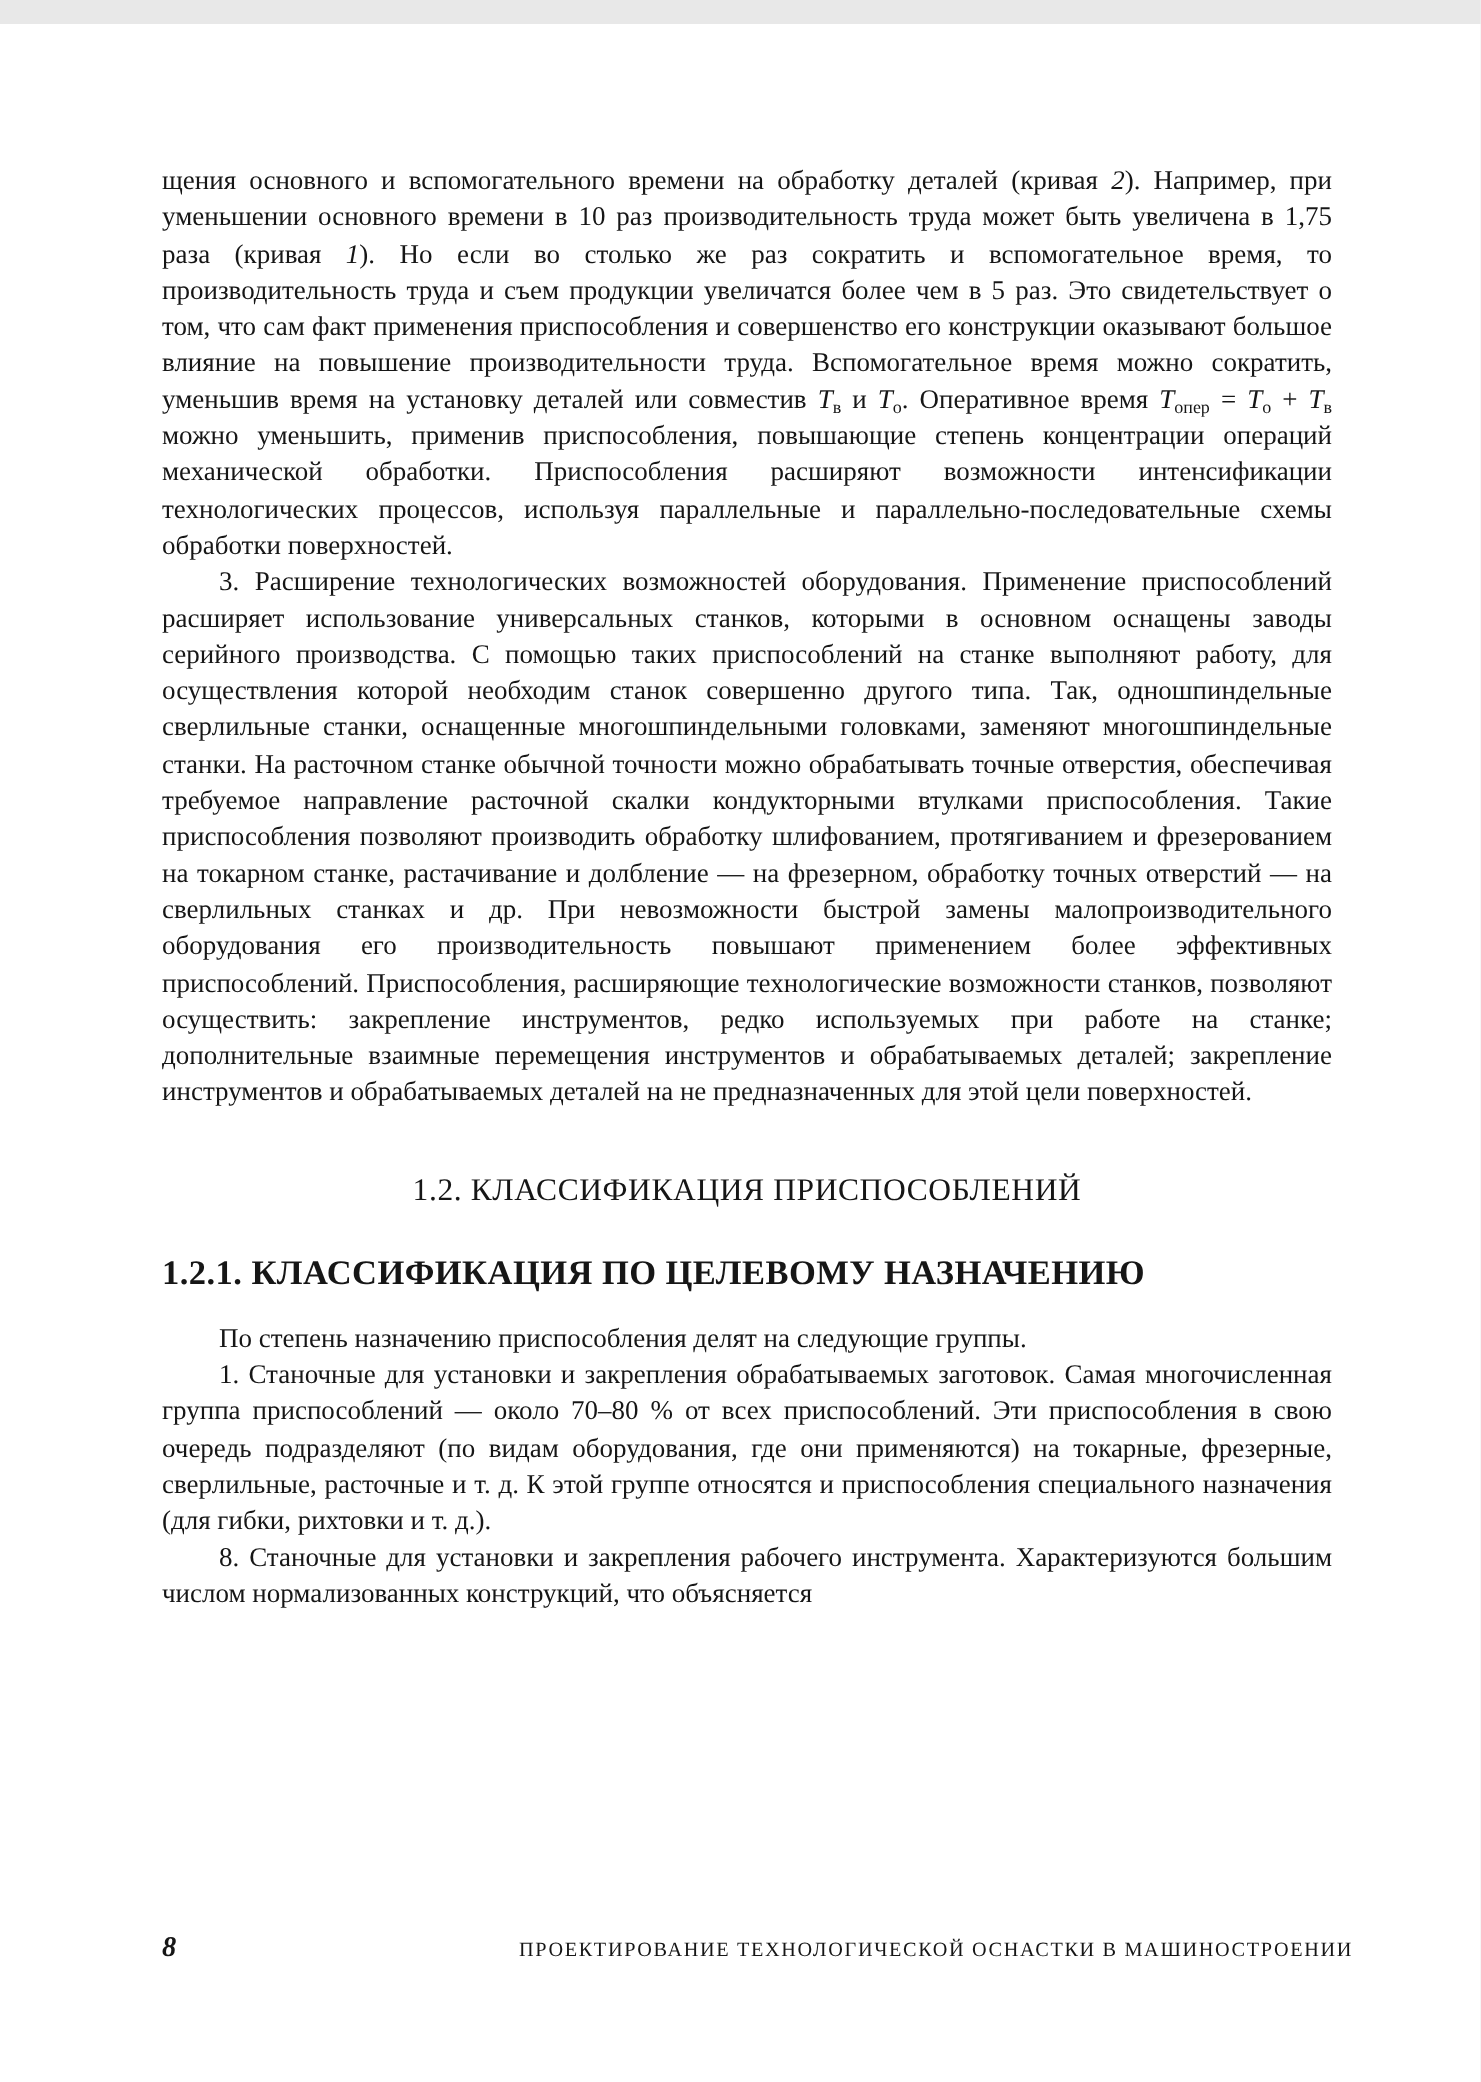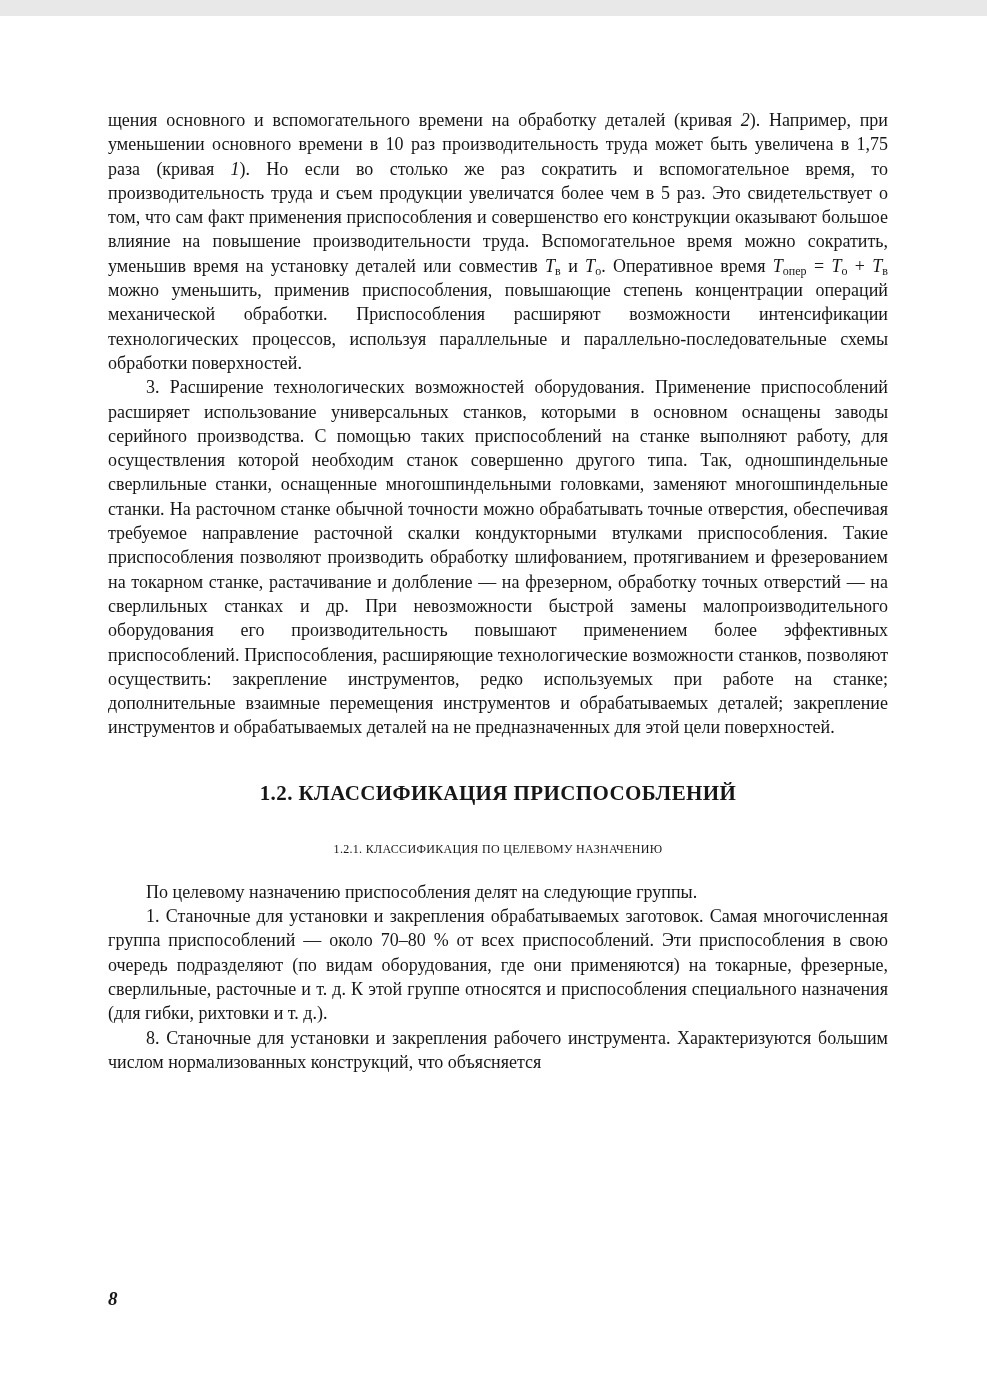--- a/index.html
+++ b/index.html
@@ -39,30 +39,29 @@
   .content sub {
     font-size: 12px;
     line-height: 0;
     vertical-align: -3px;
     font-style: normal;
   }
   .section-heading {
     margin: 40px 0 24px 0;
     font-size: 21px;
     line-height: 26px;
-    font-weight: bold;
+    font-weight: normal;
     text-align: center;
     letter-spacing: 0.4px;
   }
   .subsection-heading {
     margin: 32px 0 20px 0;
-    font-size: 12px;
+    font-size: 23px;
     line-height: 22px;
-    font-weight: normal;
-    text-align: center;
+    font-weight: bold;
     letter-spacing: 0.3px;
   }
   .footer {
     position: absolute;
     left: 108px;
     right: 99px;
     top: 1272px;
     display: flex;
     justify-content: space-between;
     align-items: baseline;
@@ -79,21 +78,22 @@
 </style>
 </head>
 <body>
 
 <div class="page">
   <div class="content">
       <p class="noindent">щения основного и вспомогательного времени на обработку деталей (кривая <i>2</i>). Например, при уменьшении основного времени в 10 раз производительность труда может быть увеличена в 1,75 раза (кривая <i>1</i>). Но если во столько же раз сократить и вспомогательное время, то производительность труда и съем продукции увеличатся более чем в 5 раз. Это свидетельствует о том, что сам факт применения приспособления и совершенство его конструкции оказывают большое влияние на повышение производительности труда. Вспомогательное время можно сократить, уменьшив время на установку деталей или совместив <i>Т</i><sub>в</sub> и <i>Т</i><sub>о</sub>. Оперативное время <i>Т</i><sub>опер</sub> = <i>Т</i><sub>о</sub> + <i>Т</i><sub>в</sub> можно уменьшить, применив приспособления, повышающие степень концентрации операций механической обработки. Приспособления расширяют возможности интенсификации технологических процессов, используя параллельные и параллельно-последовательные схемы обработки поверхностей.</p>
       <p><b>3. Расширение технологических возможностей оборудования.</b> Применение приспособлений расширяет использование универсальных станков, которыми в основном оснащены заводы серийного производства. С помощью таких приспособлений на станке выполняют работу, для осуществления которой необходим станок совершенно другого типа. Так, одношпиндельные сверлильные станки, оснащенные многошпиндельными головками, заменяют многошпиндельные станки. На расточном станке обычной точности можно обрабатывать точные отверстия, обеспечивая требуемое направление расточной скалки кондукторными втулками приспособления. Такие приспособления позволяют производить обработку шлифованием, протягиванием и фрезерованием на токарном станке, растачивание и долбление — на фрезерном, обработку точных отверстий — на сверлильных станках и др. При невозможности быстрой замены малопроизводительного оборудования его производительность повышают применением более эффективных приспособлений. Приспособления, расширяющие технологические возможности станков, позволяют осуществить: закрепление инструментов, редко используемых при работе на станке; дополнительные взаимные перемещения инструментов и обрабатываемых деталей; закрепление инструментов и обрабатываемых деталей на не предназначенных для этой цели поверхностей.</p>
       <h2 class="section-heading">1.2. КЛАССИФИКАЦИЯ ПРИСПОСОБЛЕНИЙ</h2>
       <h3 class="subsection-heading">1.2.1. КЛАССИФИКАЦИЯ ПО ЦЕЛЕВОМУ НАЗНАЧЕНИЮ</h3>
-      <p>По целевому назначению приспособления делят на следующие группы.</p>
+      <p>По степень назначению приспособления делят на следующие группы.</p>
       <p><b>1. Станочные для установки и закрепления обрабатываемых заготовок.</b> Самая многочисленная группа приспособлений — около 70–80 % от всех приспособлений. Эти приспособления в свою очередь подразделяют (по видам оборудования, где они применяются) на токарные, фрезерные, сверлильные, расточные и т. д. К этой группе относятся и приспособления специального назначения (для гибки, рихтовки и т. д.).</p>
       <p><b>8. Станочные для установки и закрепления рабочего инструмента.</b> Характеризуются большим числом нормализованных конструкций, что объясняется</p>
     </div>
 
   <div class="footer">
     <span class="page-number">8</span>
+    <span class="running-title">ПРОЕКТИРОВАНИЕ ТЕХНОЛОГИЧЕСКОЙ ОСНАСТКИ В МАШИНОСТРОЕНИИ</span>
   </div>
 </div>
 
 </body></html>

